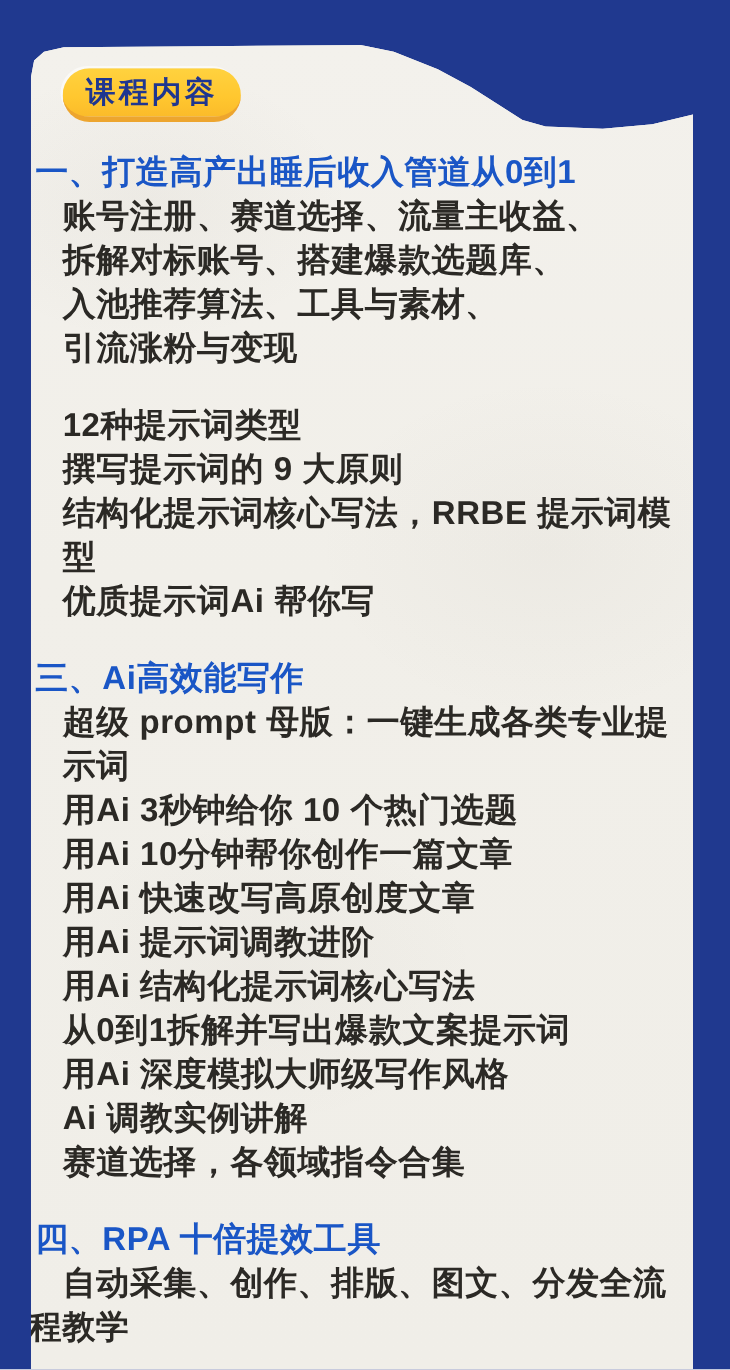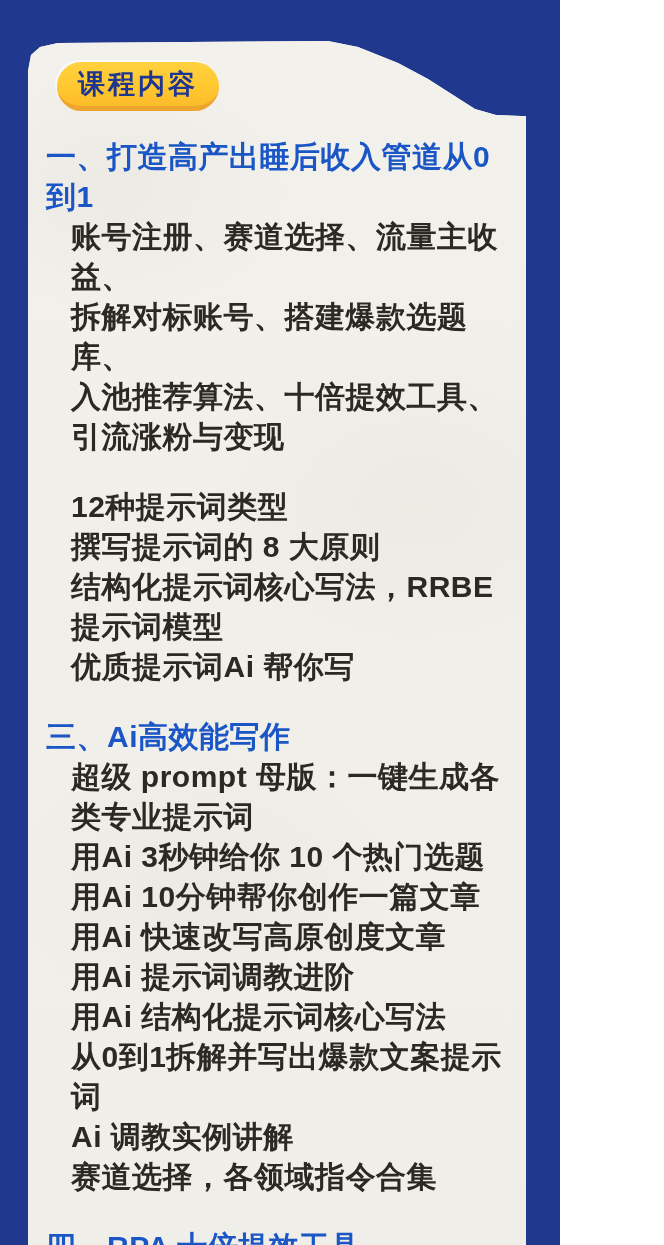--- a/index.html
+++ b/index.html
@@ -7,21 +7,21 @@
     padding: 0;
   }
   body {
     width: 664px;
     height: 1245px;
     overflow: hidden;
     font-family: "Liberation Sans", sans-serif;
   }
   .frame {
     position: relative;
-    width: 560px;
+    width: 664px;
     height: 1245px;
     background: #20398F;
   }
   .paper {
     position: absolute;
     left: 28px;
     top: 41px;
     right: 34px;
     bottom: 0;
     background-color: #F1EFE9;
@@ -55,21 +55,21 @@
     font-size: 27px;
     font-weight: 700;
     letter-spacing: 3px;
   }
   .content {
     position: absolute;
     left: 0;
     top: 0;
     right: 0;
     bottom: 0;
-    padding: 96px 6px 0 18px;
+    padding: 96px 6px 0 4px;
     box-sizing: border-box;
   }
   .section + .section {
     margin-top: 30px;
   }
   .section-heading {
     color: #1A56C6;
     font-size: 30px;
     font-weight: 700;
     line-height: 40px;
@@ -97,40 +97,41 @@
     <div class="badge">
       <span class="badge-label">课程内容</span>
     </div>
 
     <div class="content">
 
       <div class="section">
         <div class="section-heading">一、打造高产出睡后收入管道从0到1</div>
         <div class="line">账号注册、赛道选择、流量主收益、</div>
         <div class="line">拆解对标账号、搭建爆款选题库、</div>
-        <div class="line">入池推荐算法、十倍提效工具、</div>
+        <div class="line">入池推荐算法、工具与素材、</div>
         <div class="line">引流涨粉与变现</div>
       </div>
 
       <div class="section">
         <div class="line">12种提示词类型</div>
-        <div class="line">撰写提示词的 8 大原则</div>
+        <div class="line">撰写提示词的 9 大原则</div>
         <div class="line">结构化提示词核心写法，RRBE 提示词模型</div>
         <div class="line">优质提示词Ai 帮你写</div>
       </div>
 
       <div class="section">
         <div class="section-heading">三、Ai高效能写作</div>
         <div class="line">超级 prompt 母版：一键生成各类专业提示词</div>
         <div class="line">用Ai 3秒钟给你 10 个热门选题</div>
         <div class="line">用Ai 10分钟帮你创作一篇文章</div>
         <div class="line">用Ai 快速改写高原创度文章</div>
         <div class="line">用Ai 提示词调教进阶</div>
         <div class="line">用Ai 结构化提示词核心写法</div>
         <div class="line">从0到1拆解并写出爆款文案提示词</div>
+        <div class="line">用Ai 深度模拟大师级写作风格</div>
         <div class="line">Ai 调教实例讲解</div>
         <div class="line">赛道选择，各领域指令合集</div>
       </div>
 
       <div class="section">
         <div class="section-heading">四、RPA 十倍提效工具</div>
         <div class="line line-wrap">自动采集、创作、排版、图文、分发全流程教学</div>
       </div>
 
     </div>

